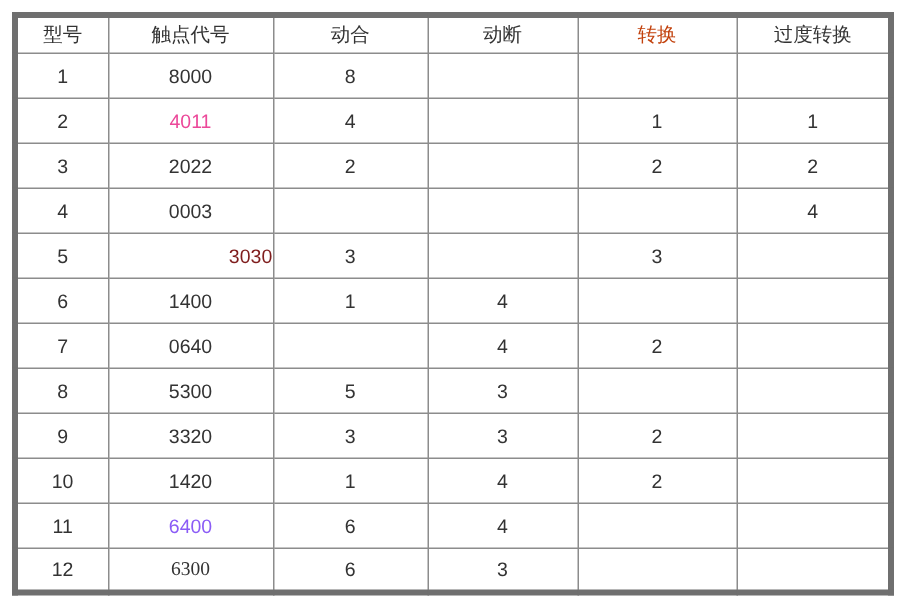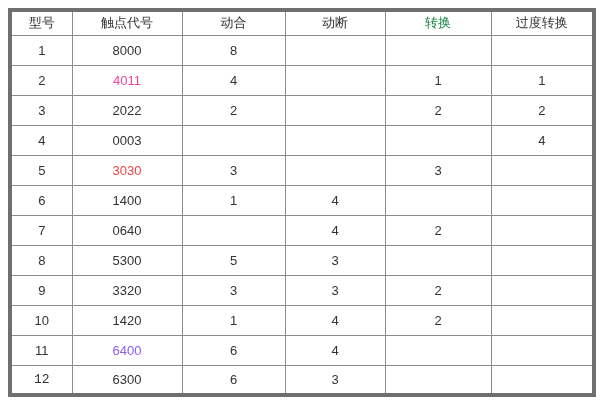--- a/index.html
+++ b/index.html
@@ -60,21 +60,21 @@
       <col class="c3">
         <col class="c4">
         <col class="c5">
     </colgroup>
     <thead>
       <tr>
           <th style="border-color: rgb(140, 140, 140); color: rgb(51, 51, 51);">型号</th>
           <th style="border-color: rgb(140, 140, 140); color: rgb(51, 51, 51);">触点代号</th>
           <th style="border-color: rgb(140, 140, 140); color: rgb(51, 51, 51);">动合</th>
           <th style="border-color: rgb(140, 140, 140); color: rgb(51, 51, 51);">动断</th>
-          <th style="border-color: rgb(140, 140, 140); color: #15803d;">转换</th>
+          <th style="border-color: rgb(140, 140, 140); color: #c2410c;">转换</th>
           <th style="border-color: rgb(140, 140, 140); color: rgb(51, 51, 51);">过度转换</th>
         </tr>
     </thead>
     <tbody>
         <tr>
           <td style="border-color: rgb(140, 140, 140); color: rgb(51, 51, 51);">1</td>
           <td style="border-color: rgb(140, 140, 140); color: rgb(51, 51, 51);">8000</td>
           <td style="border-color: rgb(140, 140, 140); color: rgb(51, 51, 51);">8</td>
           <td style="border-color: rgb(140, 140, 140); color: rgb(51, 51, 51);"></td>
           <td style="border-color: rgb(140, 140, 140); color: rgb(51, 51, 51);"></td>
@@ -99,21 +99,21 @@
         <tr>
           <td style="border-color: rgb(140, 140, 140); color: rgb(51, 51, 51);">4</td>
           <td style="border-color: rgb(140, 140, 140); color: rgb(51, 51, 51);">0003</td>
           <td style="border-color: rgb(140, 140, 140); color: rgb(51, 51, 51);"></td>
           <td style="border-color: rgb(140, 140, 140); color: rgb(51, 51, 51);"></td>
           <td style="border-color: rgb(140, 140, 140); color: rgb(51, 51, 51);"></td>
           <td style="border-color: rgb(140, 140, 140); color: rgb(51, 51, 51);">4</td>
         </tr>
         <tr>
           <td style="border-color: rgb(140, 140, 140); color: rgb(51, 51, 51);">5</td>
-          <td style="border-color: rgb(140, 140, 140); color: #ef4444;">3030</td>
+          <td style="border-color: rgb(140, 140, 140); color: #7f1d1d; text-align: right;">3030</td>
           <td style="border-color: rgb(140, 140, 140); color: rgb(51, 51, 51);">3</td>
           <td style="border-color: rgb(140, 140, 140); color: rgb(51, 51, 51);"></td>
           <td style="border-color: rgb(140, 140, 140); color: rgb(51, 51, 51);">3</td>
           <td style="border-color: rgb(140, 140, 140); color: rgb(51, 51, 51);"></td>
         </tr>
         <tr>
           <td style="border-color: rgb(140, 140, 140); color: rgb(51, 51, 51);">6</td>
           <td style="border-color: rgb(140, 140, 140); color: rgb(51, 51, 51);">1400</td>
           <td style="border-color: rgb(140, 140, 140); color: rgb(51, 51, 51);">1</td>
           <td style="border-color: rgb(140, 140, 140); color: rgb(51, 51, 51);">4</td>
@@ -154,22 +154,22 @@
         </tr>
         <tr>
           <td style="border-color: rgb(140, 140, 140); color: rgb(51, 51, 51);">11</td>
           <td style="border-color: rgb(140, 140, 140); color: #8b5cf6;">6400</td>
           <td style="border-color: rgb(140, 140, 140); color: rgb(51, 51, 51);">6</td>
           <td style="border-color: rgb(140, 140, 140); color: rgb(51, 51, 51);">4</td>
           <td style="border-color: rgb(140, 140, 140); color: rgb(51, 51, 51);"></td>
           <td style="border-color: rgb(140, 140, 140); color: rgb(51, 51, 51);"></td>
         </tr>
         <tr>
-          <td style="border-color: rgb(140, 140, 140); color: rgb(51, 51, 51); font-family: Liberation Mono, monospace;">12</td>
-          <td style="border-color: rgb(140, 140, 140); color: rgb(51, 51, 51);">6300</td>
+          <td style="border-color: rgb(140, 140, 140); color: rgb(51, 51, 51);">12</td>
+          <td style="border-color: rgb(140, 140, 140); color: rgb(51, 51, 51); font-family: Liberation Serif, serif;">6300</td>
           <td style="border-color: rgb(140, 140, 140); color: rgb(51, 51, 51);">6</td>
           <td style="border-color: rgb(140, 140, 140); color: rgb(51, 51, 51);">3</td>
           <td style="border-color: rgb(140, 140, 140); color: rgb(51, 51, 51);"></td>
           <td style="border-color: rgb(140, 140, 140); color: rgb(51, 51, 51);"></td>
         </tr>
       </tbody>
   </table>
 </div>
 
 </body></html>

